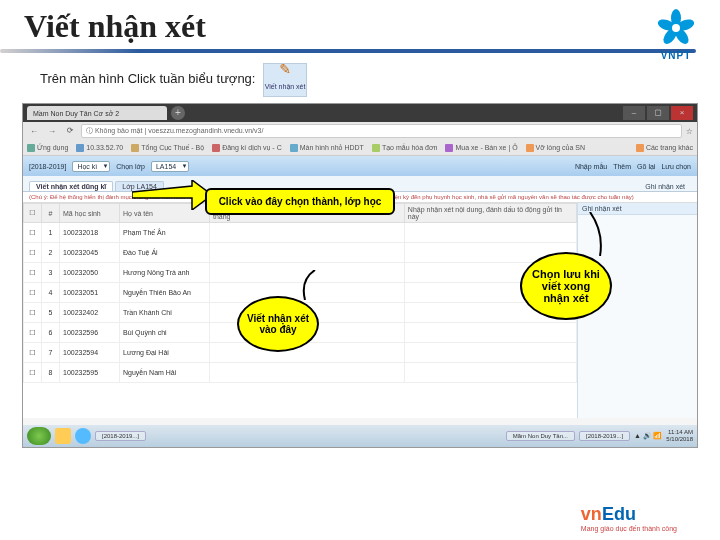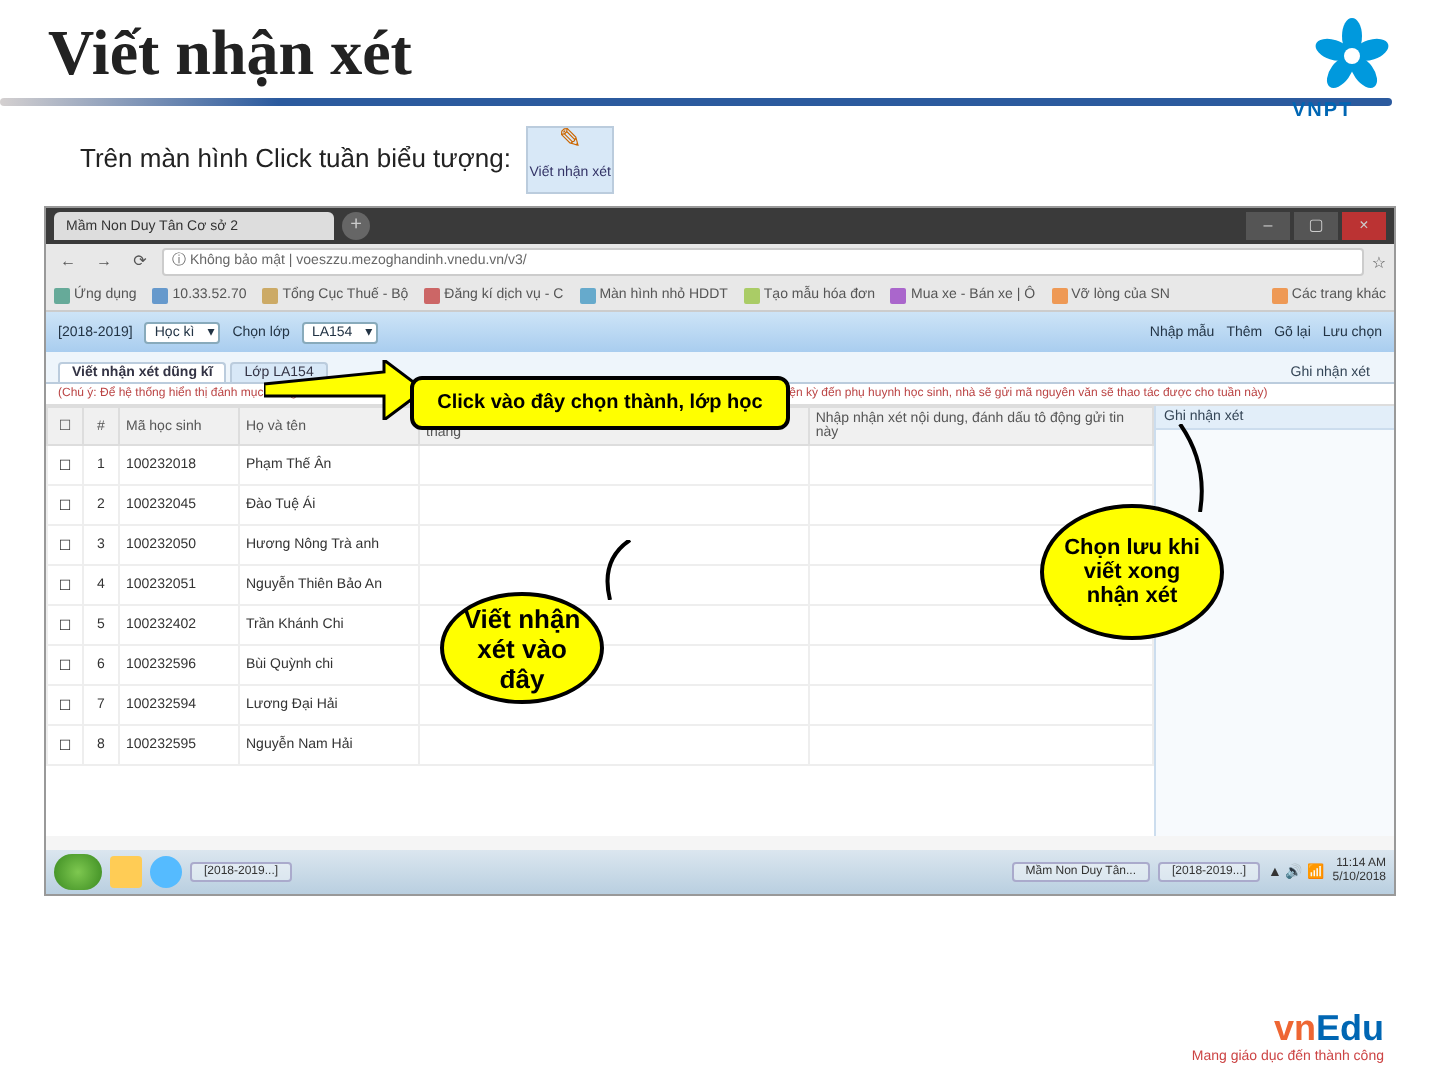--- a/index.html
+++ b/index.html
@@ -1,19 +1,19 @@
 <!DOCTYPE html>
 <html><head>
 <meta charset="utf-8">
 <style>
   * { box-sizing: border-box; margin: 0; padding: 0; }
   body { width: 720px; height: 540px; background: #fff; font-family: Arial, sans-serif; position: relative; overflow: hidden; }
   .slide-title { font-size: 32px; font-family: "Times New Roman", serif; color: #222; padding: 8px 24px 4px; }
   .title-underline { height: 4px; background: linear-gradient(to right, #d4d0d0 0%, #2b5a9e 20%, #2b5a9e 100%); margin: 0 24px 0 0; border-radius: 2px; }
-  .vnpt-logo { position: absolute; top: 8px; right: 14px; width: 60px; text-align: left; }
+  .vnpt-logo { position: absolute; top: 8px; right: 14px; width: 60px; text-align: center; }
   .vnpt-flower { width: 40px; height: 40px; margin: 0 auto; position: relative; }
   .vnpt-flower svg { width: 100%; height: 100%; }
   .vnpt-text { font-size: 10px; font-weight: bold; color: #0066b3; letter-spacing: 1px; margin-top: 2px; }
   .instruction-line { font-size: 13px; color: #222; padding: 10px 40px 6px; font-family: Arial, sans-serif; }
   .instruction-line .icon-box { display: inline-block; width: 44px; height: 34px; background: #d8e8f7; border: 1px solid #bcd; vertical-align: middle; margin-left: 4px; position: relative; text-align: center; font-size: 7px; color: #336; padding-top: 20px; line-height: 6px; }
   .instruction-line .icon-box::before { content: "✎"; position: absolute; top: 2px; left: 50%; transform: translateX(-50%); font-size: 14px; color: #c60; }
   .screenshot-area { margin: 0 22px; border: 1px solid #999; background: #f5f5f5; height: 345px; position: relative; overflow: hidden; }
   .browser-chrome { height: 18px; background: #3a3a3a; display: flex; align-items: center; padding: 0 4px; }
   .browser-tab { background: #ddd; height: 14px; width: 140px; border-radius: 3px 3px 0 0; font-size: 7px; padding: 2px 6px; color: #333; display: flex; align-items: center; }
   .browser-addbtn { width: 14px; height: 14px; background: #666; border-radius: 50%; margin-left: 4px; color: #ccc; text-align: center; font-size: 10px; line-height: 14px; }
@@ -47,24 +47,24 @@
   .right-panel { width: 120px; background: #f7fafd; border-left: 1px solid #cde; }
   .right-panel .rp-header { font-size: 7px; background: #e2eef9; padding: 2px 4px; color: #345; border-bottom: 1px solid #cde; }
   .right-panel .rp-body { padding: 4px; font-size: 6px; color: #666; }
   .taskbar { position: absolute; bottom: 0; left: 0; right: 0; height: 22px; background: linear-gradient(#dbe6ef, #b9cfe0); display: flex; align-items: center; padding: 0 4px; gap: 4px; font-size: 7px; color: #333; }
   .start-orb { width: 24px; height: 18px; background: radial-gradient(circle, #7ec850, #3a8a20); border-radius: 10px; }
   .task-item { background: rgba(255,255,255,0.4); border: 1px solid #aac; padding: 1px 6px; border-radius: 2px; font-size: 6px; }
   .task-right { margin-left: auto; display: flex; gap: 4px; align-items: center; }
   .clock { font-size: 6px; text-align: right; line-height: 7px; }
   .callout { position: absolute; background: #ffff00; border: 2px solid #000; font-size: 10px; font-weight: bold; text-align: center; padding: 6px 8px; z-index: 50; }
   .callout.c1 { top: 188px; left: 205px; width: 190px; border-radius: 6px; }
-  .callout.c2 { top: 296px; left: 220px; width: 82px; height: 56px; border-radius: 50%; display: flex; align-items: center; justify-content: center; font-size: 13px; padding: 4px; }
+  .callout.c2 { top: 296px; left: 237px; width: 82px; height: 56px; border-radius: 50%; display: flex; align-items: center; justify-content: center; font-size: 10px; padding: 4px; }
   .callout.c3 { top: 252px; left: 520px; width: 92px; height: 68px; border-radius: 50%; display: flex; align-items: center; justify-content: center; font-size: 11px; padding: 6px; }
   .pointer-arrow { position: absolute; z-index: 49; }
-  .vnedu-logo { position: absolute; bottom: 8px; right: 28px; text-align: right; z-index: 60; }
+  .vnedu-logo { position: absolute; bottom: 8px; right: 43px; z-index: 60; }
   .vnedu-logo .vn { font-size: 18px; font-weight: bold; }
   .vnedu-logo .vn .v { color: #e63; }
   .vnedu-logo .vn .e { color: #0066b3; }
   .vnedu-logo .tag { font-size: 7px; color: #c44; }
 </style>
 </head>
 <body>
 
 <div class="vnpt-logo">
   <div class="vnpt-flower">

